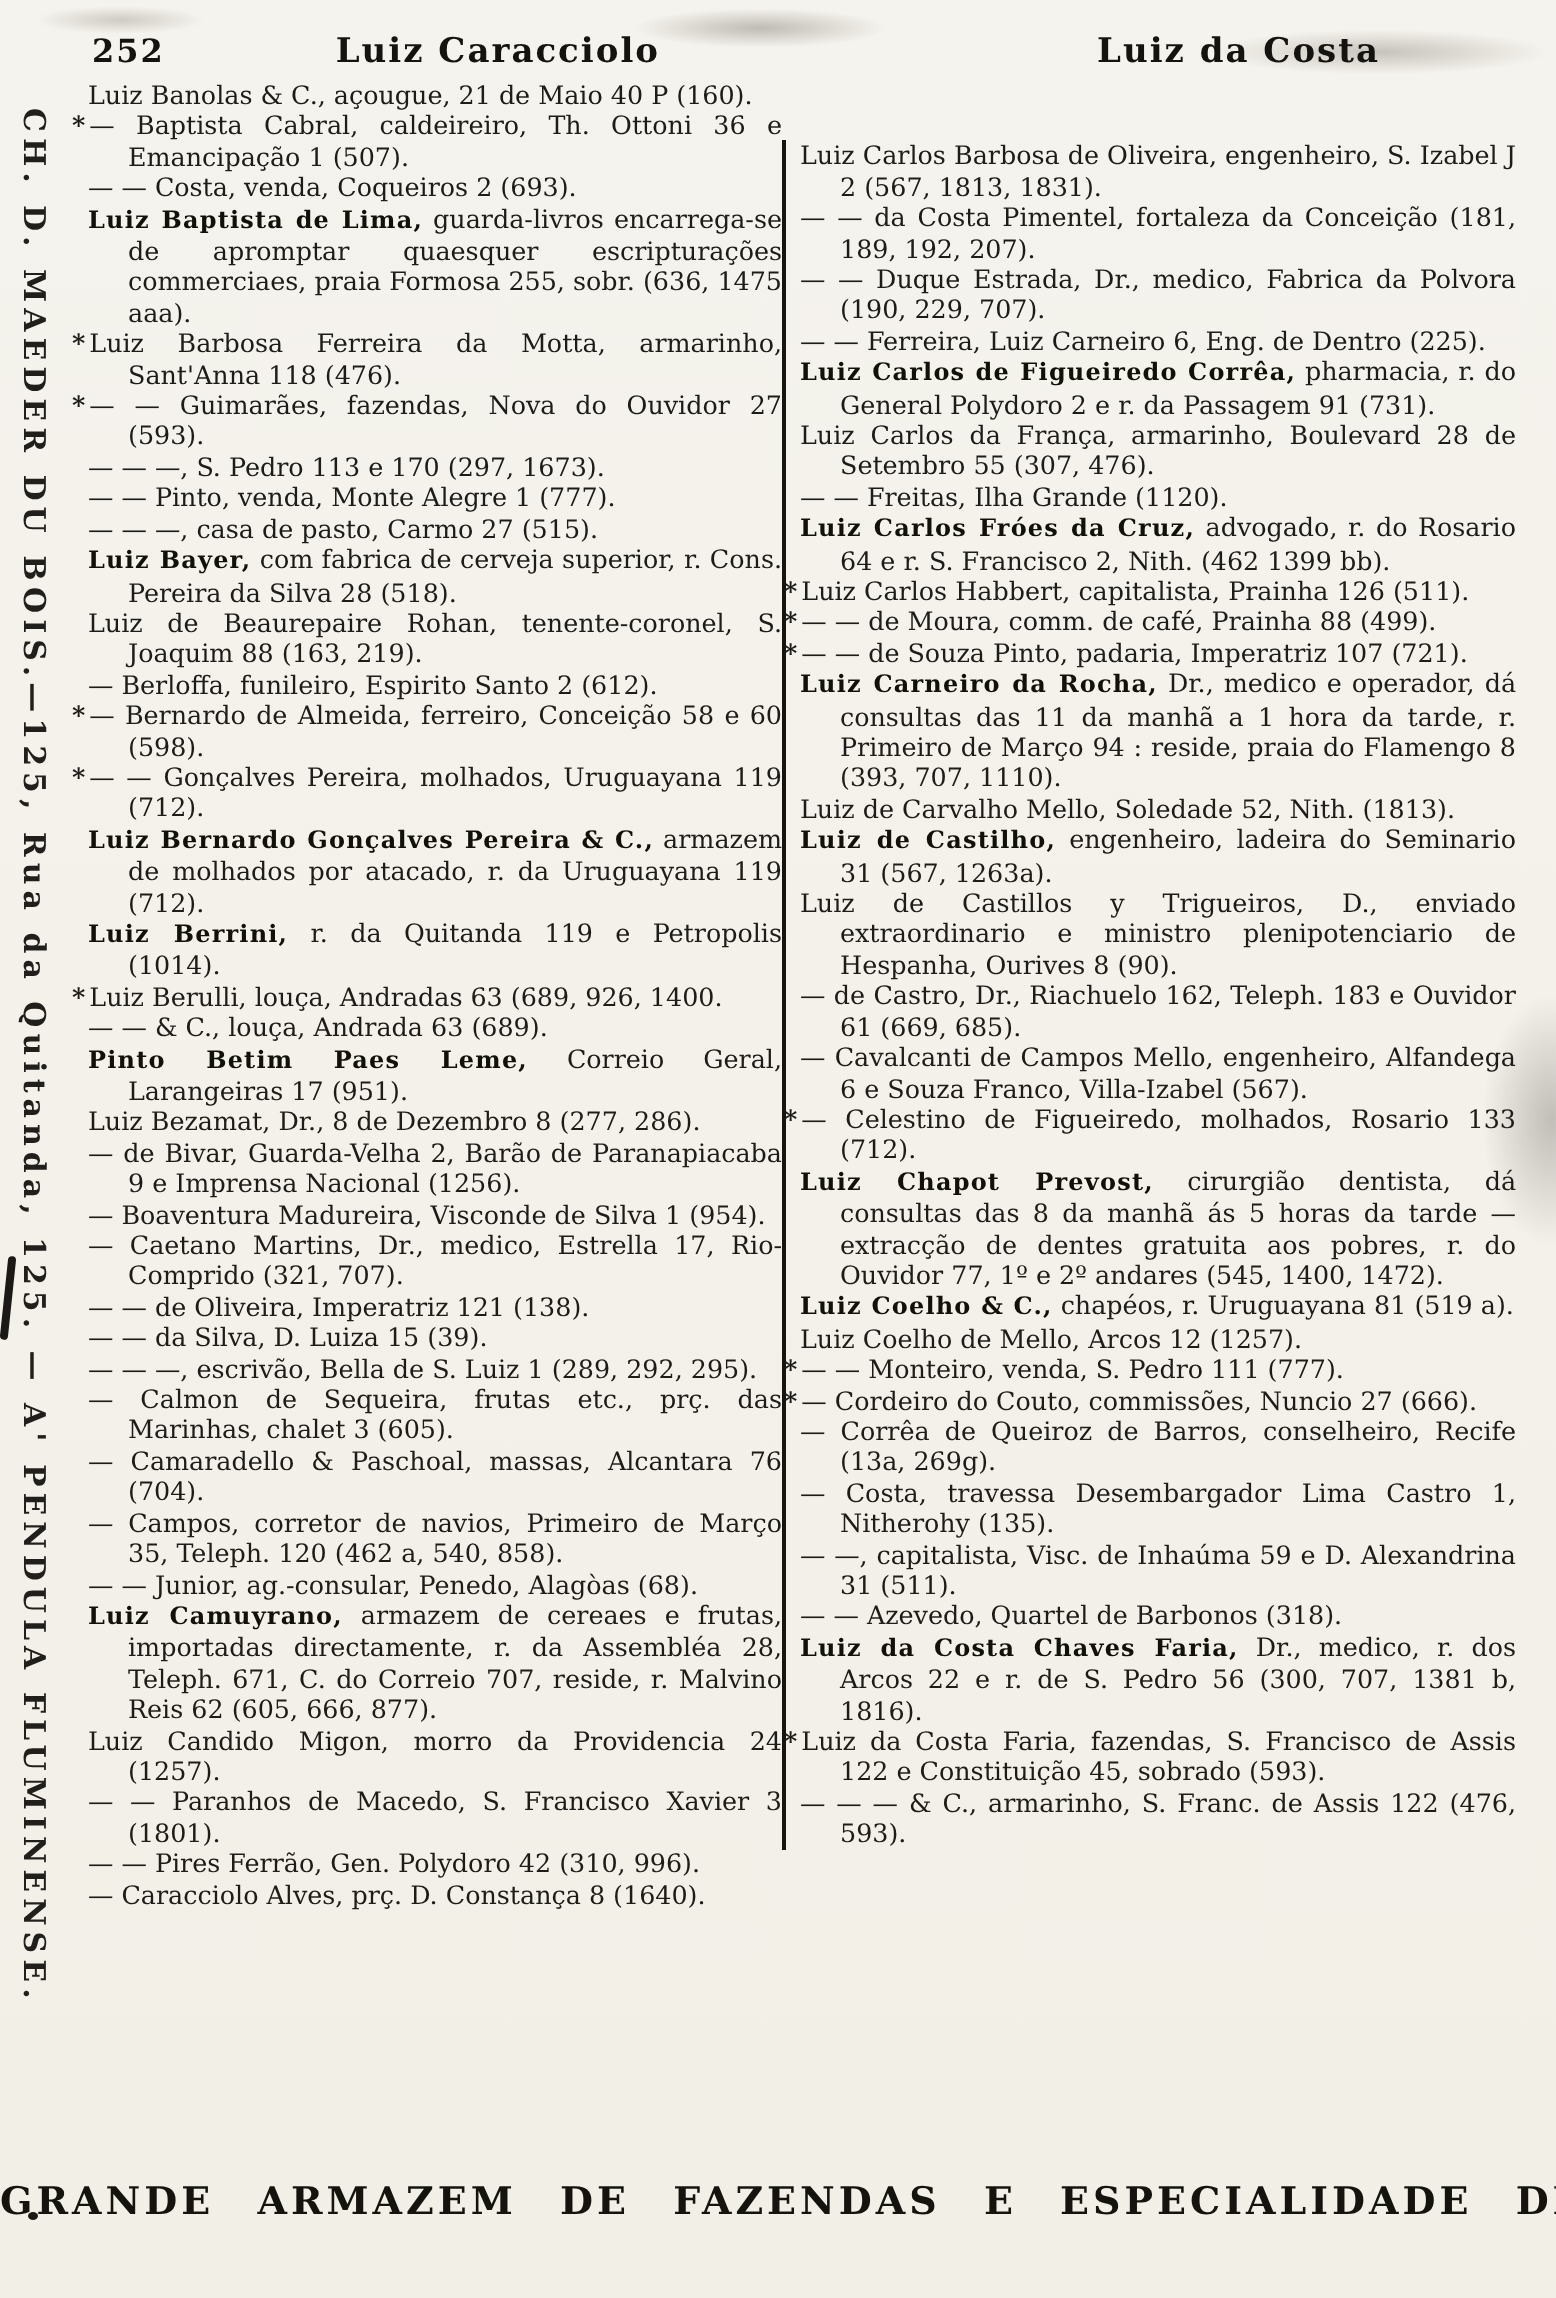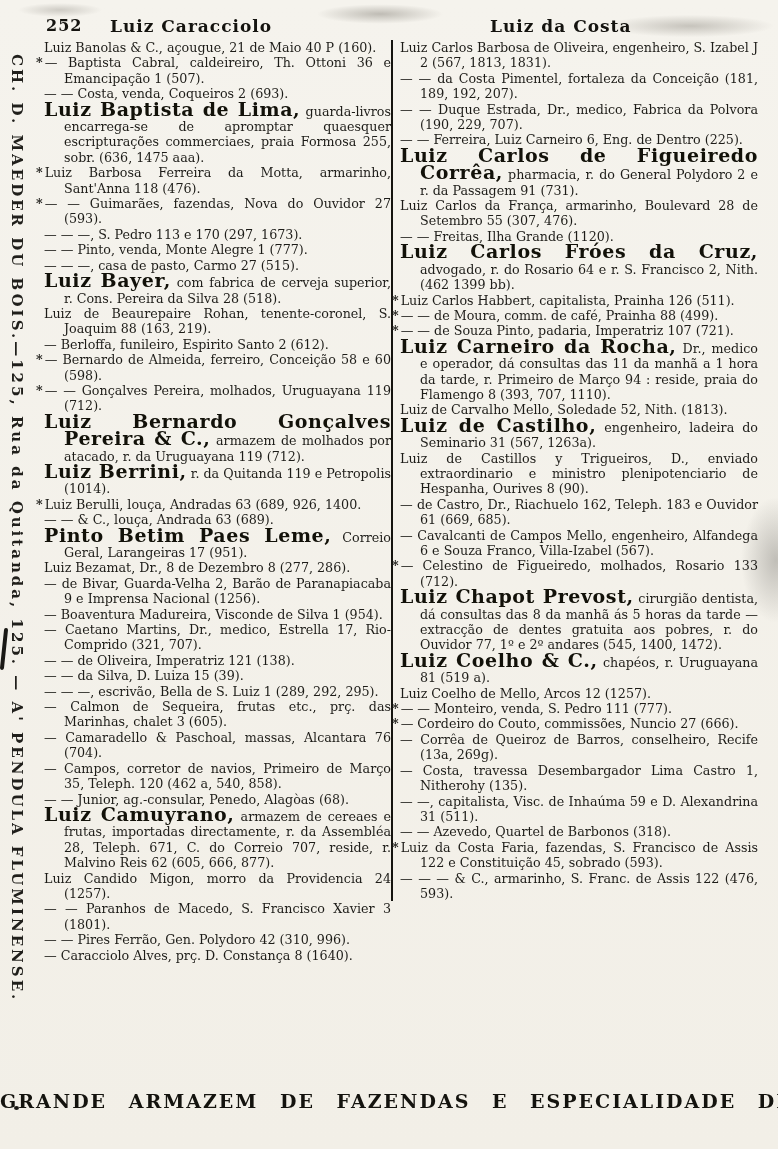--- a/index.html
+++ b/index.html
@@ -17,47 +17,47 @@
     overflow:hidden;
     font-family:"DejaVu Serif", serif;
     color:#1c1b18;
     padding-left:20px;
   }
   .running-head{
     position:absolute; top:16px; font-weight:bold; font-size:17px;
     letter-spacing:1px; white-space:nowrap; color:#14130f;
   }
   #page-number{left:46px; font-size:16px;}
-  #head-left{left:110px; width:220px; text-align:left;}
-  #head-right{left:490px; width:200px; text-align:left;}
+  #head-left{left:110px; width:220px; text-align:right;}
+  #head-right{left:490px; width:200px; text-align:right;}
   #margin-vertical{
     position:absolute; left:8px; top:54px;
     writing-mode:vertical-rl; text-orientation:mixed;
     font-weight:bold; font-size:15px; letter-spacing:3px;
     white-space:nowrap; color:#201f1b;
   }
   #columns{
     position:absolute; left:44px; top:40px; width:714px;
-    display:flex; align-items:flex-start;
+    display:flex; align-items:center;
   }
   .col{ width:347px; }
   #col-right{
     width:358px;
     border-left:2px solid #15140f;
     padding-left:7px;
   }
   .entry{
     font-size:12.7px; line-height:15.4px;
     padding-left:20px; text-indent:-20px;
     text-align:justify;
     color:#1d1c18;
   }
   .entry .star{ margin-left:-8px; padding-right:2px; font-weight:bold; }
   .entry .lead{
-    font-weight:bold; font-size:19px; letter-spacing:.6px; color:#121109;
+    font-weight:bold; font-size:12px; letter-spacing:.6px; color:#121109;
   }
   #footer{
     position:absolute; left:0; top:1090px; width:778px;
     text-align:center; font-weight:bold; font-size:19px;
     letter-spacing:2px; word-spacing:13px; color:#14130e;
     white-space:nowrap;
   }
   .artifact{ position:absolute; background:#1a1915; }
   #blob-top-right{ right:0; top:88px; width:10px; height:48px; border-radius:4px 0 0 6px;}
   #blob-right-mid{ right:0; top:487px; width:7px; height:78px; border-radius:5px 0 0 5px;}
@@ -136,20 +136,21 @@
         <div class="entry"><span class="star">*</span><span>— Celestino de Figueiredo, molhados, Rosario 133 (712).</span></div>
         <div class="entry"><span class="lead">Luiz Chapot Prevost,</span><span> cirurgião dentista, dá consultas das 8 da manhã ás 5 horas da tarde — extracção de dentes gratuita aos pobres, r. do Ouvidor 77, 1º e 2º andares (545, 1400, 1472).</span></div>
         <div class="entry"><span class="lead">Luiz Coelho &amp; C.,</span><span> chapéos, r. Uruguayana 81 (519 a).</span></div>
         <div class="entry"><span>Luiz Coelho de Mello, Arcos 12 (1257).</span></div>
         <div class="entry"><span class="star">*</span><span>— — Monteiro, venda, S. Pedro 111 (777).</span></div>
         <div class="entry"><span class="star">*</span><span>— Cordeiro do Couto, commissões, Nuncio 27 (666).</span></div>
         <div class="entry"><span>— Corrêa de Queiroz de Barros, conselheiro, Recife (13a, 269g).</span></div>
         <div class="entry"><span>— Costa, travessa Desembargador Lima Castro 1, Nitherohy (135).</span></div>
         <div class="entry"><span>— —, capitalista, Visc. de Inhaúma 59 e D. Alexandrina 31 (511).</span></div>
         <div class="entry"><span>— — Azevedo, Quartel de Barbonos (318).</span></div>
+        <div class="entry"><span class="lead">Luiz da Costa Chaves Faria,</span><span> Dr., medico, r. dos Arcos 22 e r. de S. Pedro 56 (300, 707, 1381 b, 1816).</span></div>
         <div class="entry"><span class="star">*</span><span>Luiz da Costa Faria, fazendas, S. Francisco de Assis 122 e Constituição 45, sobrado (593).</span></div>
         <div class="entry"><span>— — — &amp; C., armarinho, S. Franc. de Assis 122 (476, 593).</span></div>
       </div>
   </div>
 
   <div id="footer">GRANDE ARMAZEM DE FAZENDAS E ESPECIALIDADE DE</div>
 
   <div class="artifact" id="blob-top-right"></div>
   <div class="artifact" id="blob-right-mid"></div>
   <div class="artifact" id="blob-right-low"></div>

